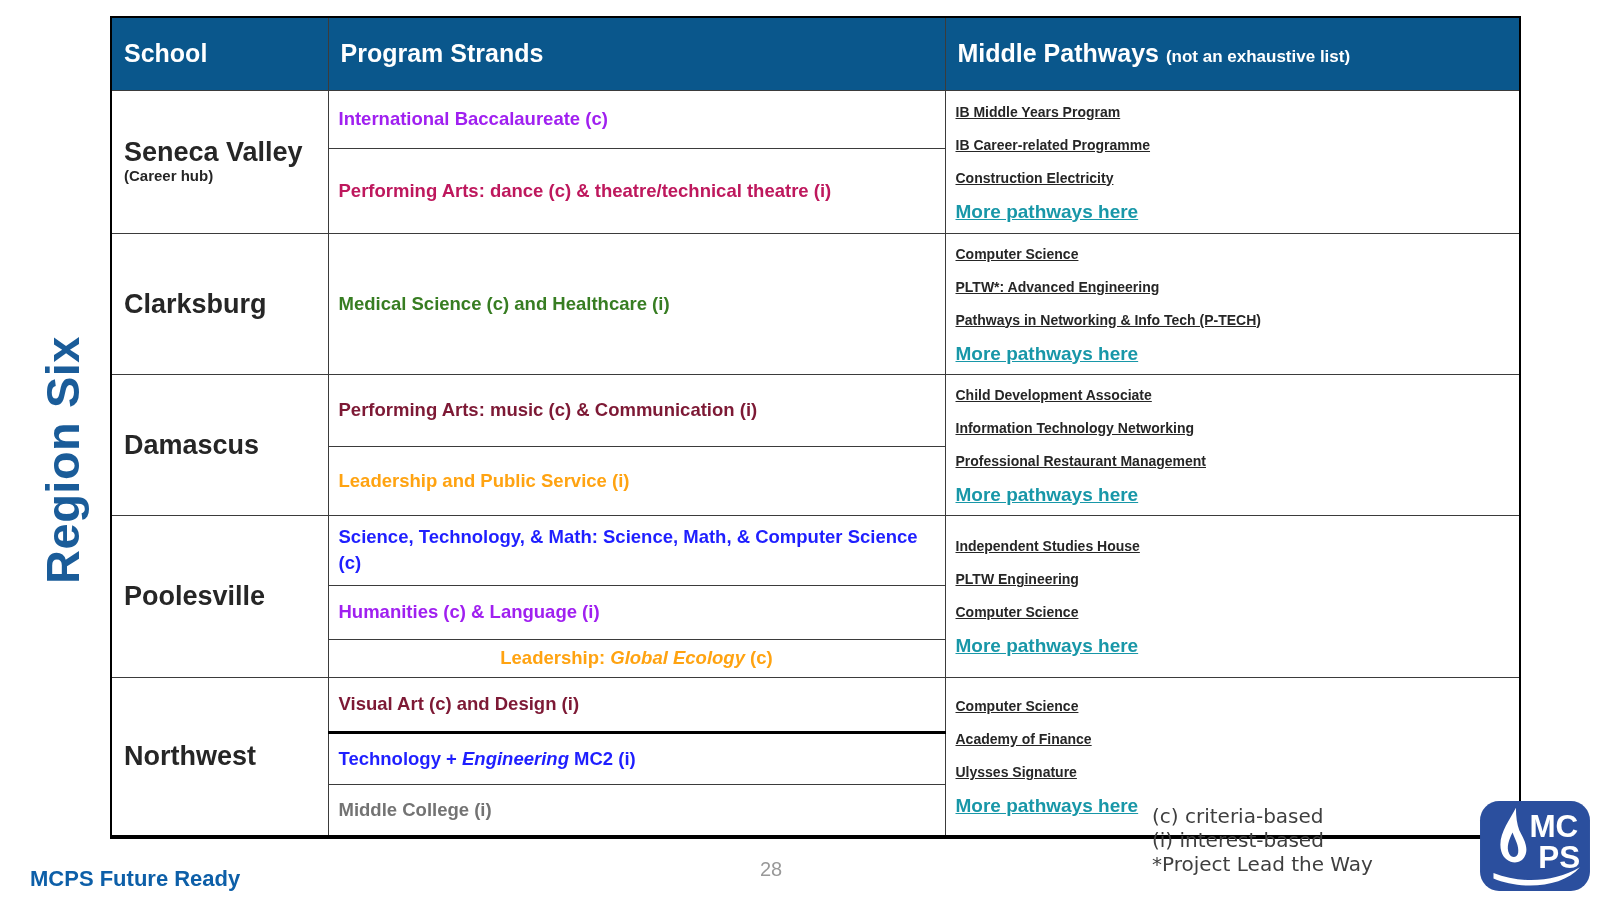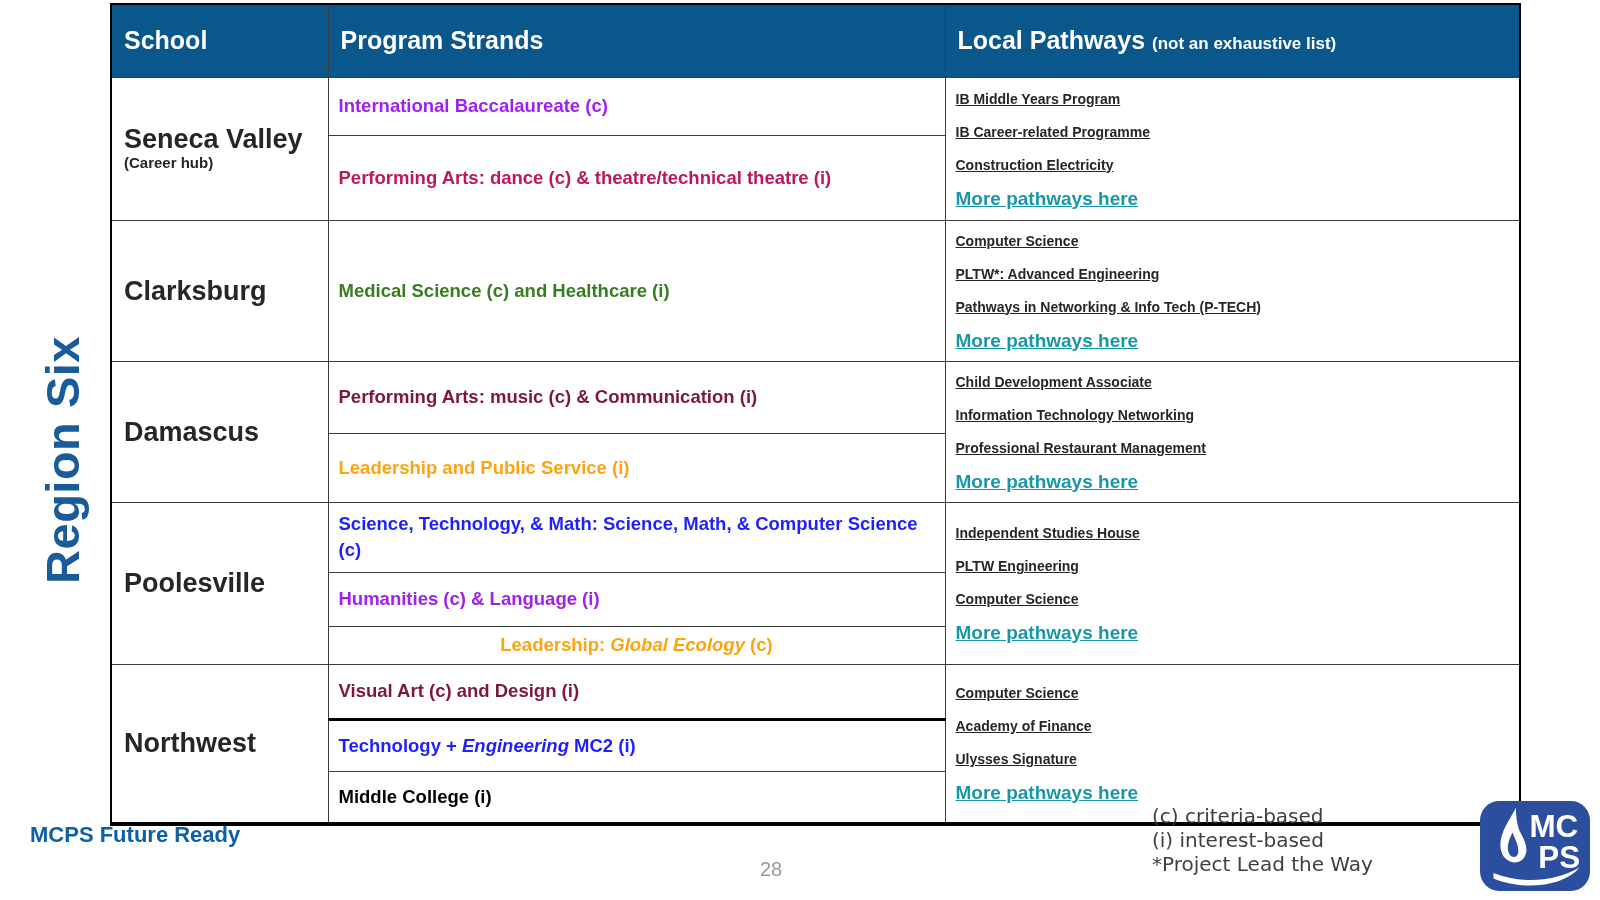--- a/index.html
+++ b/index.html
@@ -11,21 +11,21 @@
   }
   
   .region-label{
     position:absolute;left:62px;top:460px;
     transform:translate(-50%,-50%) rotate(-90deg);
     font-size:47px;font-weight:bold;letter-spacing:.5px;
     color:var(--region_text,#1a5c99);white-space:nowrap;
   }
   
   .main-table{
-    position:absolute;left:110px;top:3px;width:1409px;
+    position:absolute;left:110px;top:16px;width:1409px;
     border-collapse:collapse;table-layout:fixed;
     border:2px solid #000;border-bottom:4px solid #000;padding-left:44px;
   }
   .main-table th,.main-table td{
     border:1.5px solid var(--grid_line,#3b3b3b);
     overflow:hidden;
   }
   thead th{
     background:var(--header_bg,#0a578c);
     color:var(--header_text,#fff);
@@ -43,41 +43,41 @@
     font-size:18.5px;font-weight:bold;line-height:26px;
   }
   td.path-cell{padding:4px 10px;vertical-align:middle;background:#fff;}
   .path-line{font-size:14px;font-weight:bold;line-height:33px;color:var(--body_text,#262626);text-decoration:underline;}
   a.path-link{
     font-size:19px;font-weight:bold;line-height:33px;
     color:var(--link,#1897a8);text-decoration:underline;cursor:pointer;
   }
   td.thick-top{border-top:3.5px solid #000;}
   
-  .brand{position:absolute;left:30px;top:822px;font-size:22px;font-weight:bold;color:var(--brand_text,#0d5fa8);}
+  .brand{position:absolute;left:30px;top:866px;font-size:22px;font-weight:bold;color:var(--brand_text,#0d5fa8);}
   .page-number{position:absolute;left:760px;top:858px;width:70px;text-align:left;font-size:20px;color:var(--page_number,#999);}
   .legend{position:absolute;left:1152px;top:804px;font-family:"DejaVu Sans",sans-serif;font-size:20px;line-height:24px;color:var(--legend_text,#3f3f3f);}
   .logo{position:absolute;left:1478px;top:800px;width:114px;height:92px;}
 </style>
 </head>
 <body>
 
 <div class="region-label">Region Six</div>
 
 <table class="main-table">
   <colgroup>
       <col style="width:217px">
       <col style="width:617px">
       <col style="width:575px">
     </colgroup>
   <thead>
     <tr style="height:73px">
       <th>School</th>
       <th>Program Strands</th>
-      <th><span>Local Pathways</span> <span class="hdr-note">(not an exhaustive list)</span></th>
+      <th><span>Middle Pathways</span> <span class="hdr-note">(not an exhaustive list)</span></th>
     </tr>
   </thead>
   <tbody>
 
     <tr style="height:58px">
       <td class="school-cell" rowspan="2">
         <div class="school-name">Seneca Valley</div>
         <div class="school-note">(Career hub)</div>
       </td>
       <td class="strand-cell" style="color: rgb(160, 32, 240);"><span>International Baccalaureate (c)</span><i></i><span></span></td>
@@ -153,21 +153,21 @@
         <div class="path-line">Computer Science</div>
         <div class="path-line">Academy of Finance</div>
         <div class="path-line">Ulysses Signature</div>
         <a class="path-link" href="#">More pathways here</a>
       </td>
     </tr>
     <tr style="height:52px">
       <td class="strand-cell thick-top" style="color: rgb(31, 31, 255); margin-left: 30px;"><span>Technology + </span><i>Engineering</i><span> MC2 (i)</span></td>
     </tr>
     <tr style="height:53px">
-      <td class="strand-cell" style="color: #000000;"><span>Middle College (i)</span><i></i><span></span></td>
+      <td class="strand-cell" style="color: #737373;"><span>Middle College (i)</span><i></i><span></span></td>
     </tr>
   </tbody>
 </table>
 
 <div class="brand">MCPS Future Ready</div>
 <div class="page-number">28</div>
 <div class="legend">
   <div>(c) criteria-based</div>
   <div>(i) interest-based</div>
   <div>*Project Lead the Way</div>

